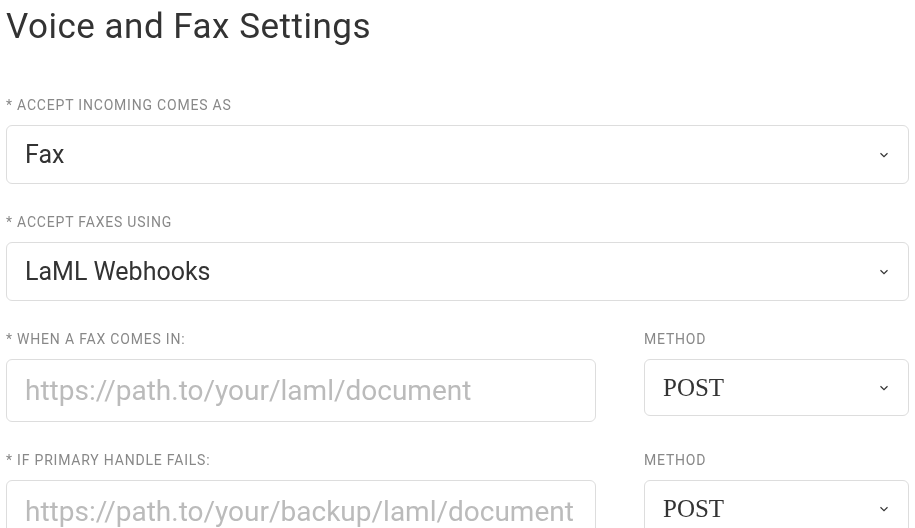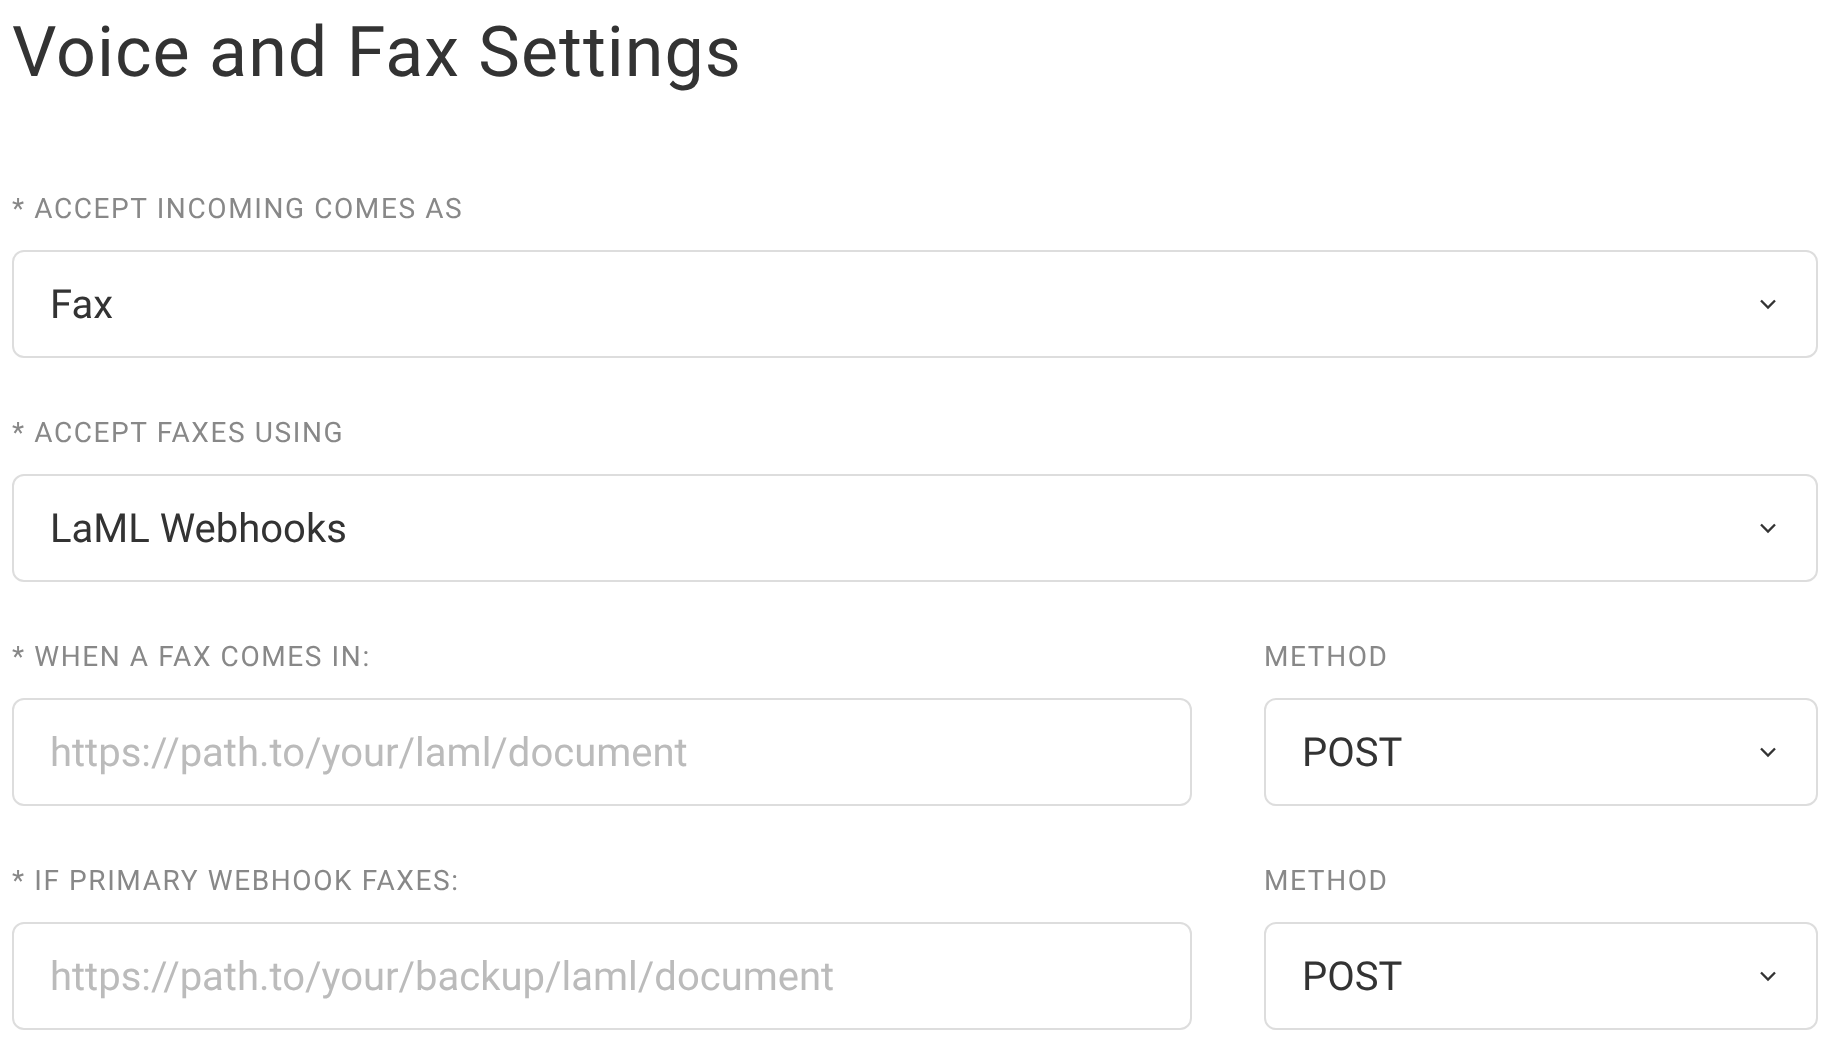--- a/index.html
+++ b/index.html
@@ -29,21 +29,21 @@
       display: block;
     }
     .select-wrapper {
       position: relative;
       width: 100%;
       margin-bottom: 30px;
     }
     .select-box {
       width: 100%;
       padding: 14px 40px 14px 18px;
-      font-size: 20px;
+      font-size: 25px;
       color: #333;
       background: #ffffff;
       border: 1px solid #dddddd;
       border-radius: 6px;
       appearance: none;
       -webkit-appearance: none;
       cursor: pointer;
       font-family: inherit;
     }
     .chevron {
@@ -61,47 +61,48 @@
     .chevron svg {
       width: 14px;
       height: 14px;
       stroke: #333333;
       stroke-width: 2;
       fill: none;
     }
     .text-input {
       width: 100%;
       padding: 14px 18px;
-      font-size: 20px;
+      font-size: 28px;
       color: #0f172a;
       background: #ffffff;
       border: 1px solid #dddddd;
       border-radius: 6px;
       font-family: inherit;
     }
     .text-input::placeholder {
       color: #bbbbbb;
     }
     .row {
       display: flex;
-      gap: 36px;
+      gap: 48px;
       margin-bottom: 30px;
     }
     .col-left {
       flex: 0 0 590px;
     }
     .col-right {
       flex: 1;
     }
     .col-left .field-label,
     .col-right .field-label {
       margin-bottom: 12px;
     }
     .select-wrapper.no-margin {
       margin-bottom: 0;
+      font-family: Liberation Serif, serif;
     }
     .row:last-child {
       margin-bottom: 0;
     }
   </style>
 </head>
 <body>
 
 <h1 class="page-title">Voice and Fax Settings</h1>
 
@@ -144,21 +145,21 @@
         <svg viewBox="0 0 24 24">
             <polyline points="6 9 12 15 18 9"></polyline>
           </svg>
       </span>
     </div>
   </div>
 </div>
 
 <div class="row">
   <div class="col-left">
-    <label class="field-label">* IF PRIMARY WEBHOOK FAXES:</label>
+    <label class="field-label">* IF PRIMARY HANDLE FAILS:</label>
     <input type="text" class="text-input" placeholder="https://path.to/your/backup/laml/document" style="">
   </div>
   <div class="col-right">
     <label class="field-label">METHOD</label>
     <div class="select-wrapper no-margin">
       <select class="select-box">
         <option>POST</option>
       </select>
       <span class="chevron">
         <svg viewBox="0 0 24 24">

